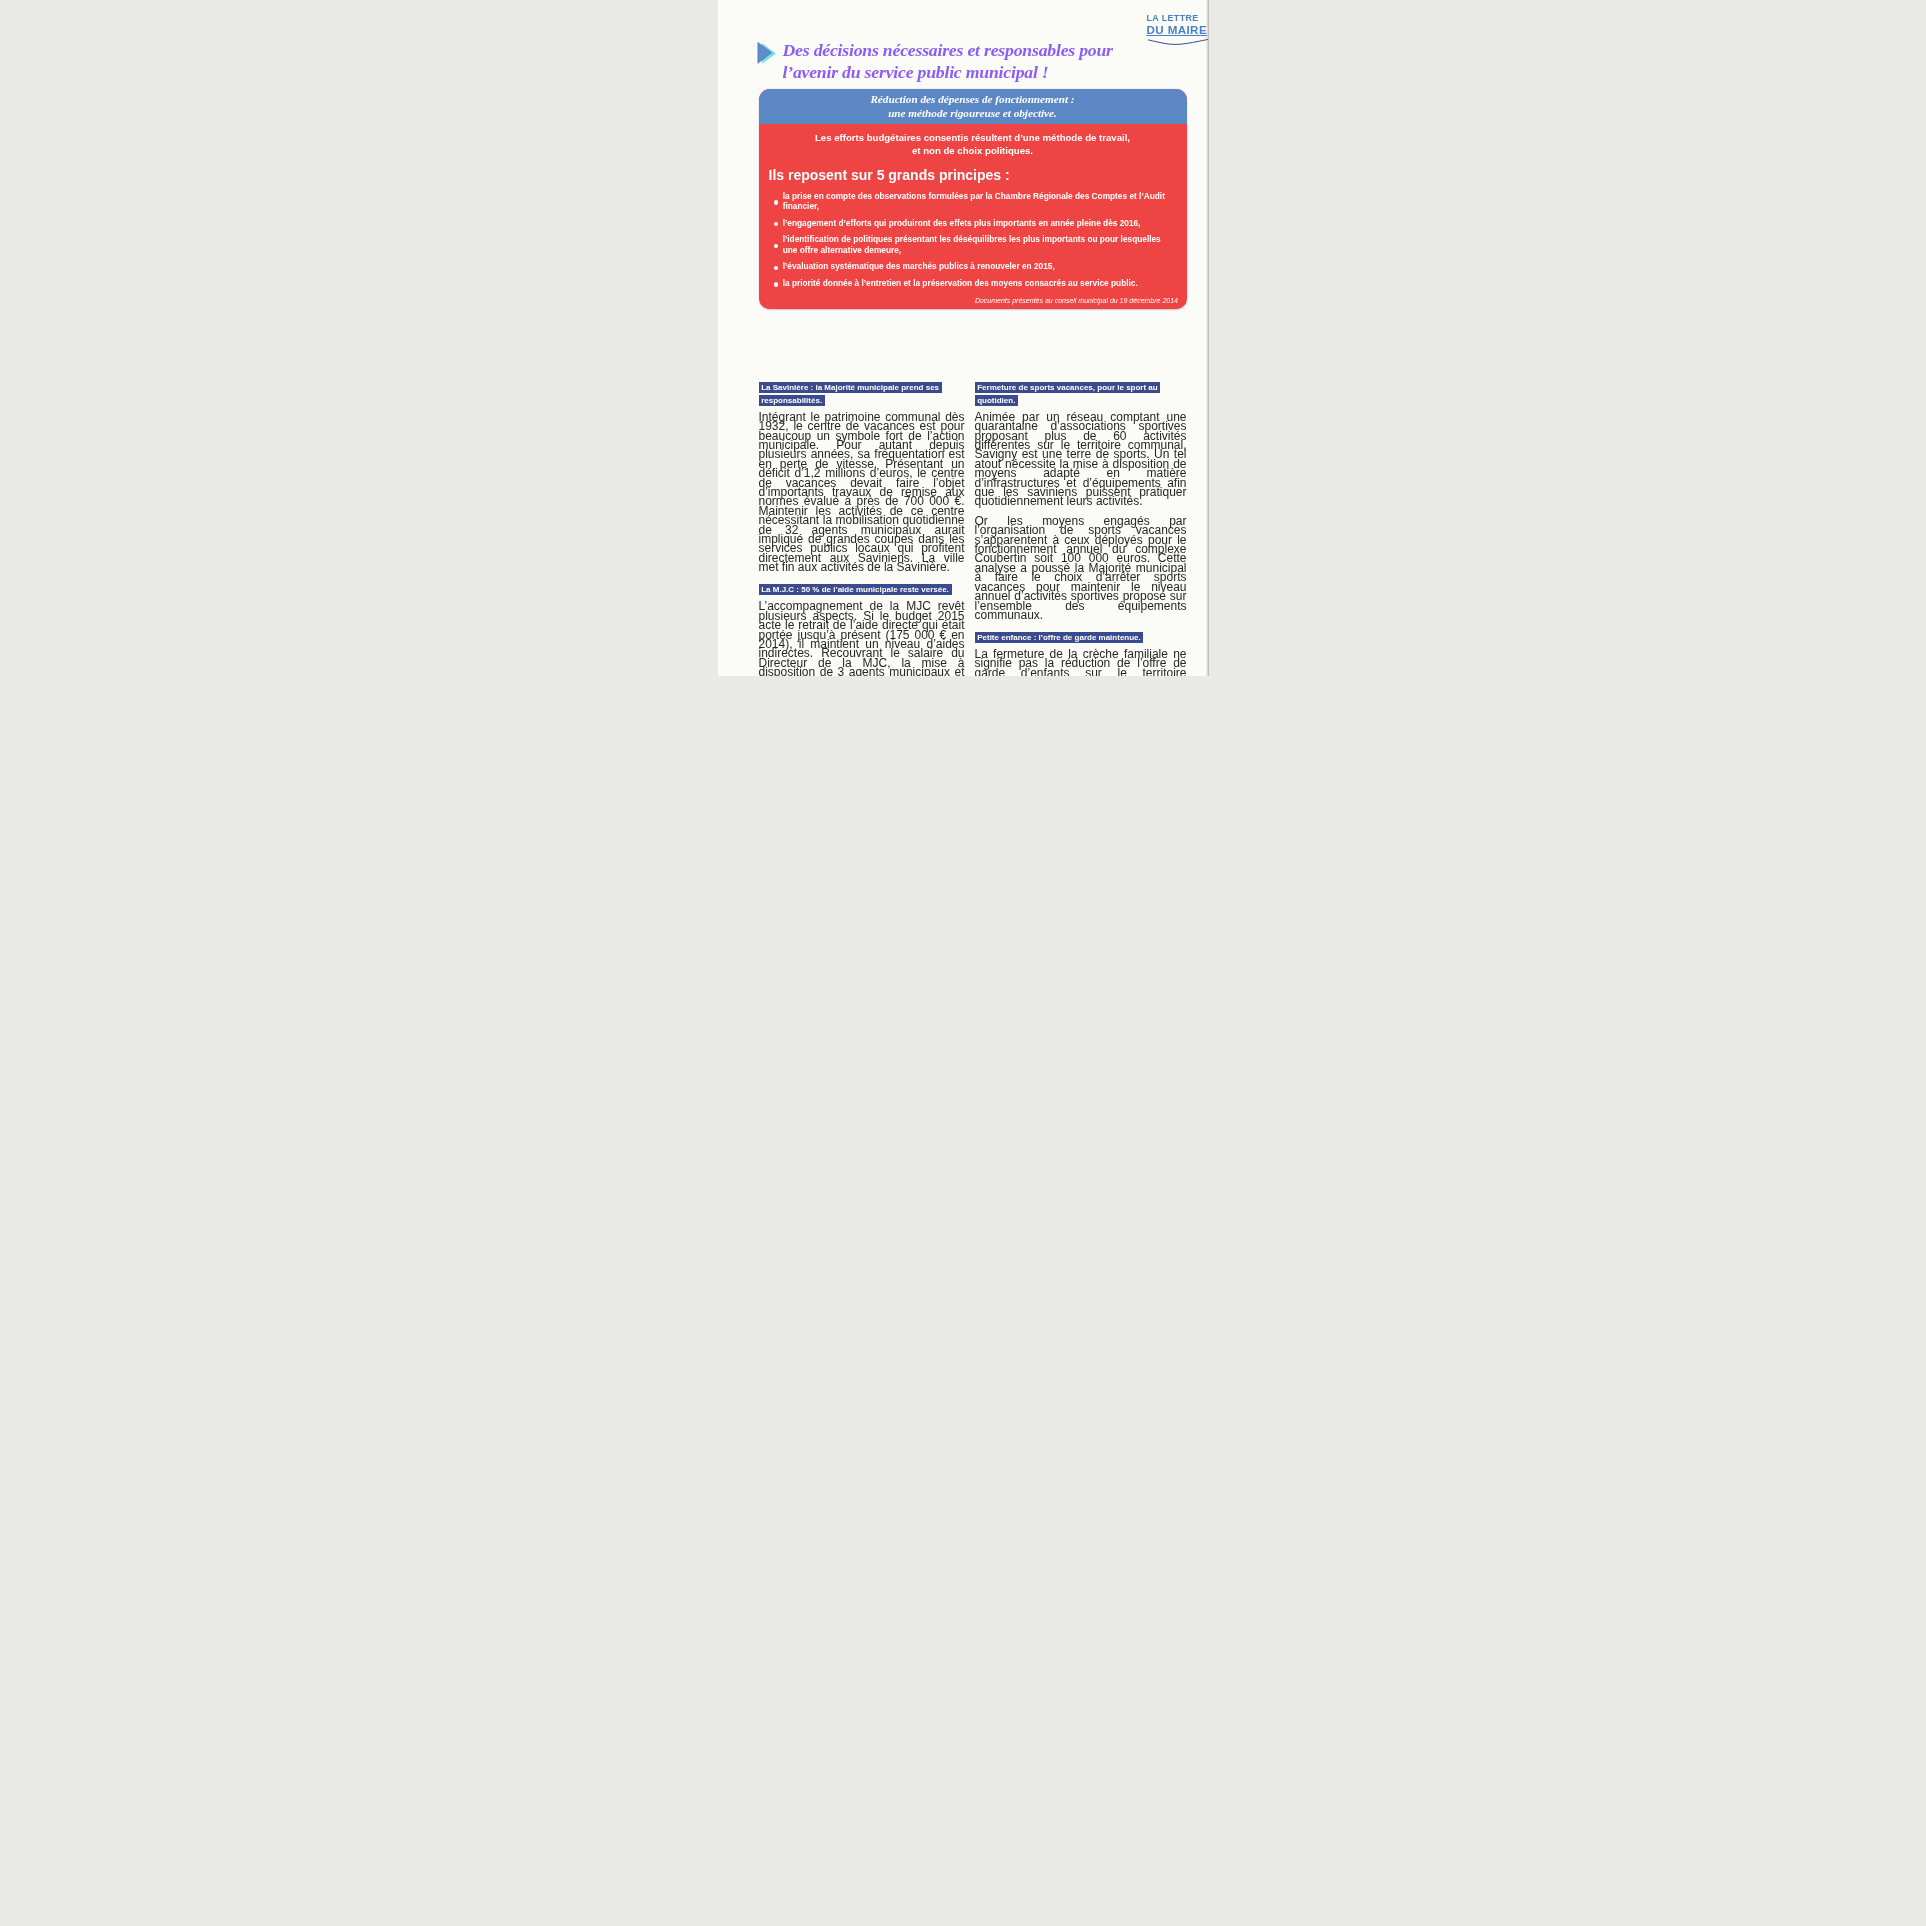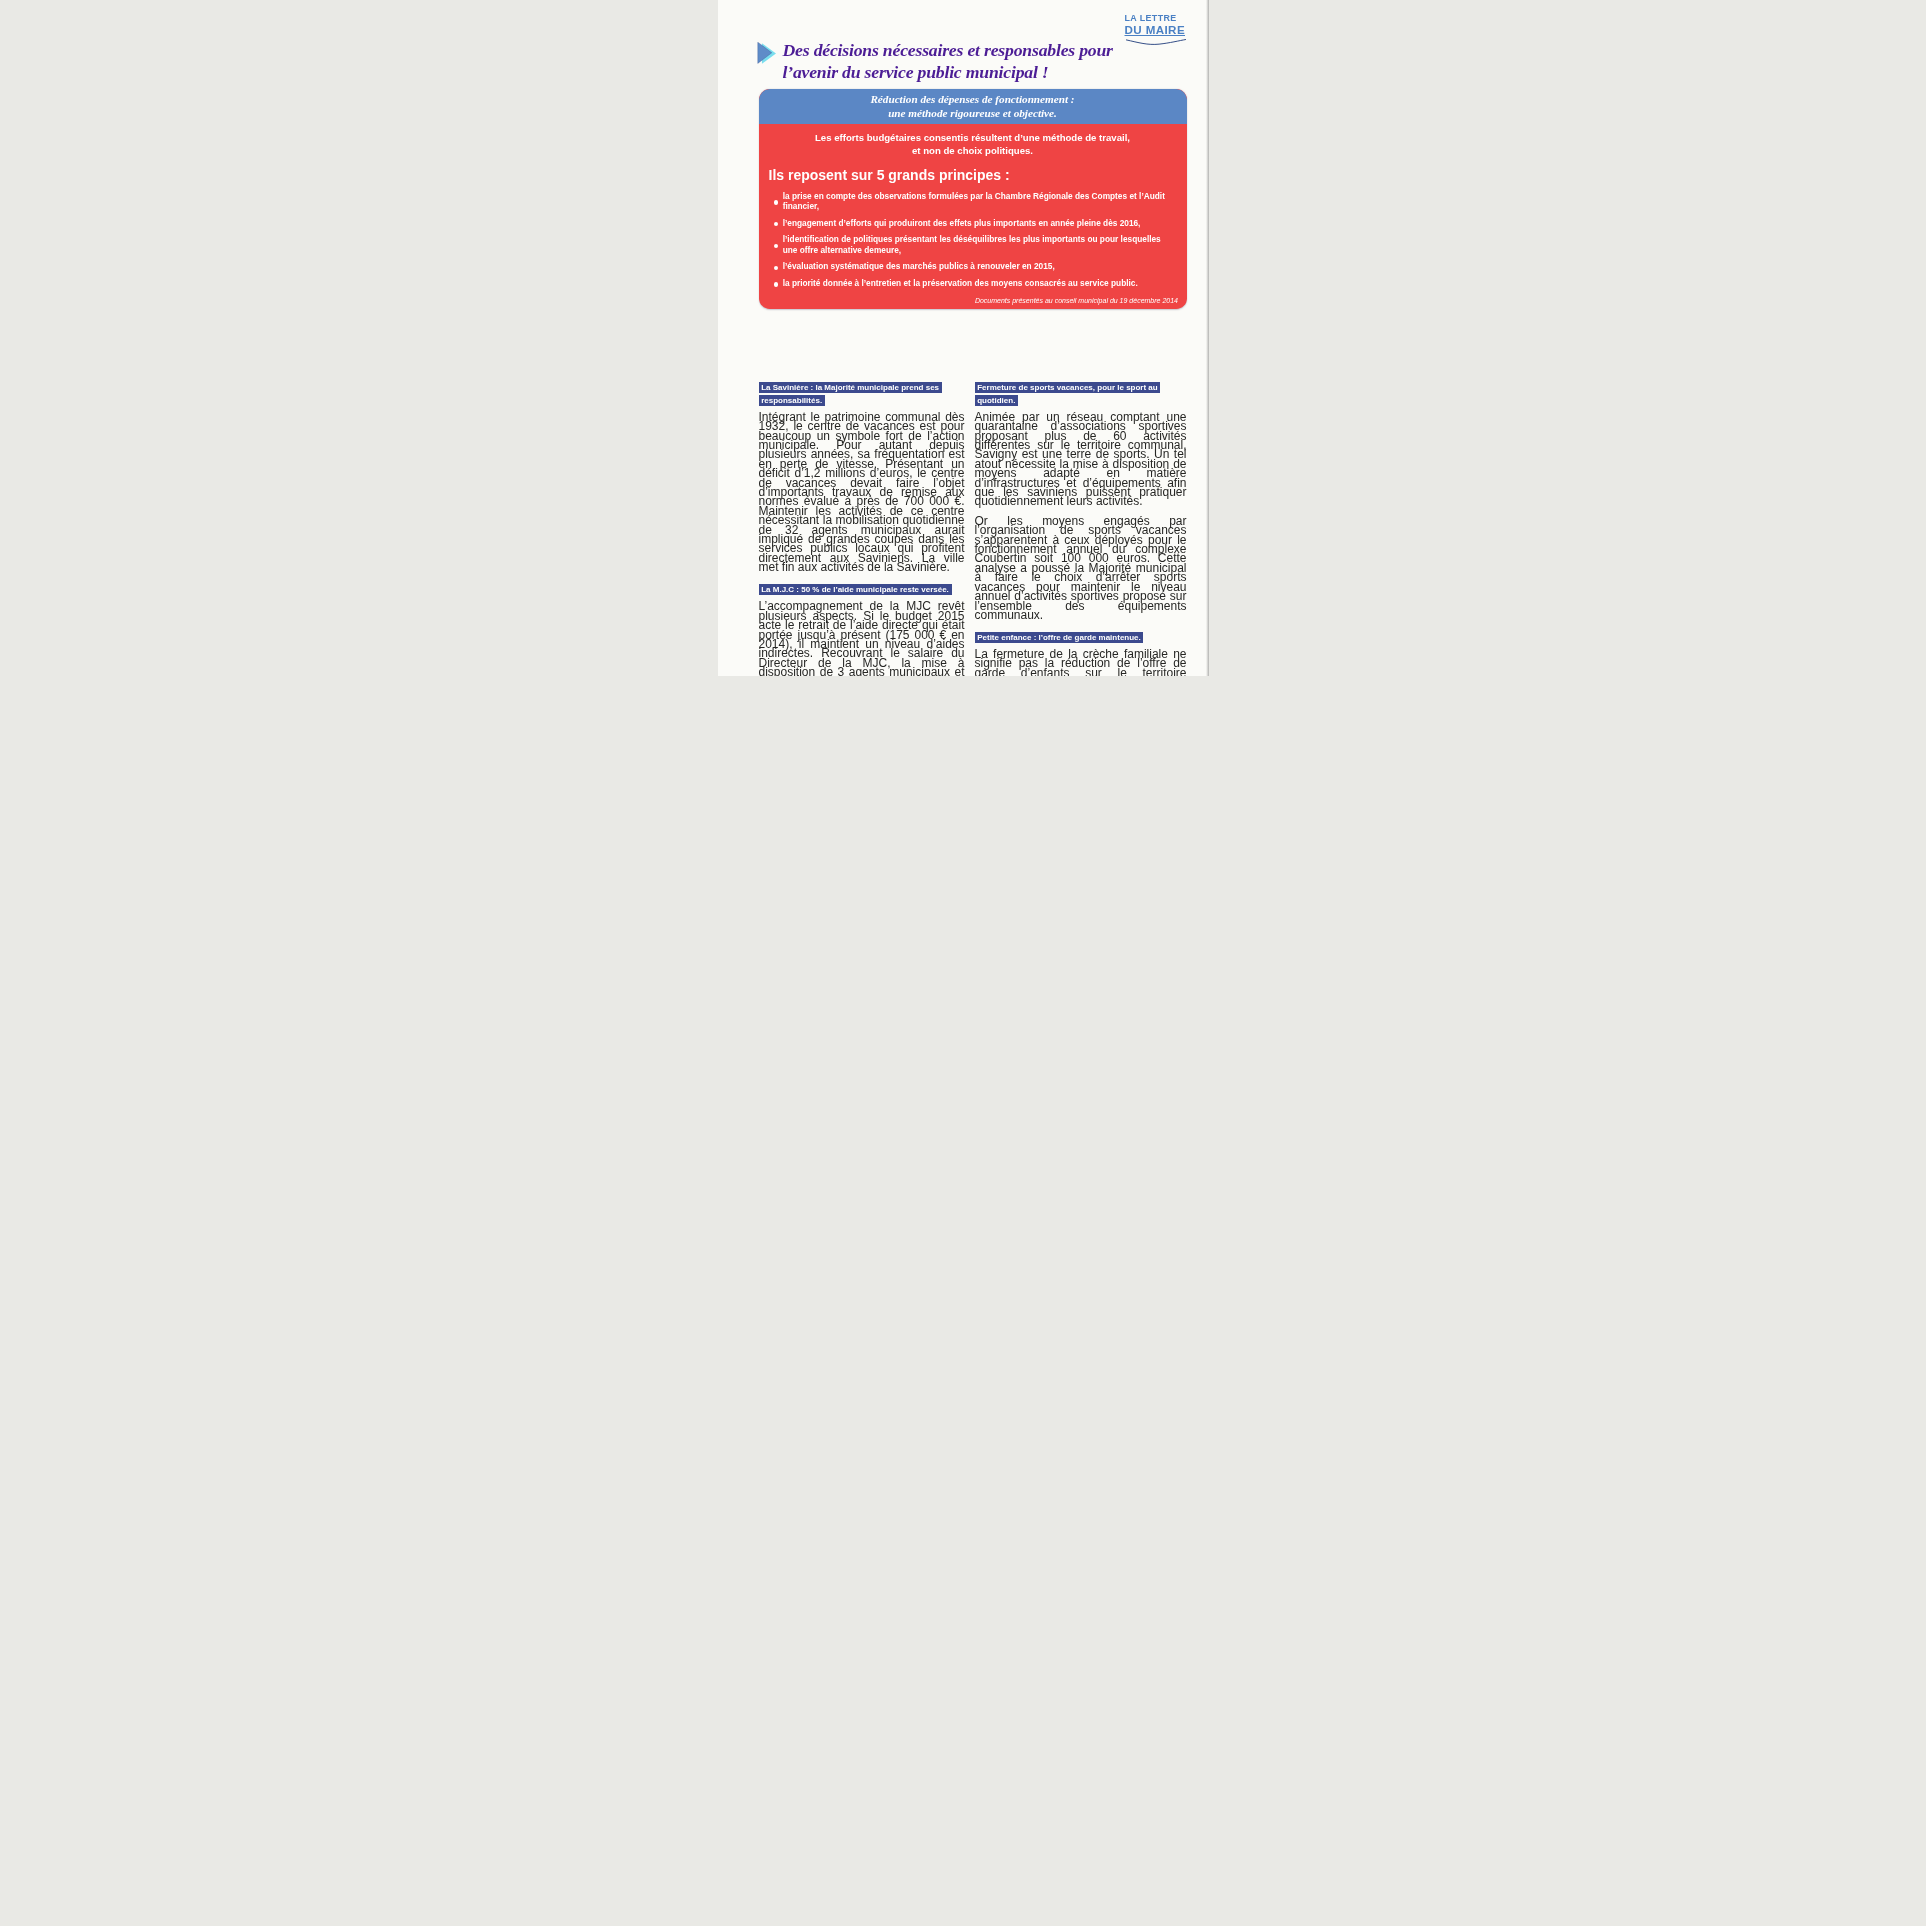--- a/index.html
+++ b/index.html
@@ -9,30 +9,30 @@
     margin:0 auto;
     background:#fbfbf8;
     overflow:hidden;
     font-family:"Liberation Sans", sans-serif;
   }
   .scan-edge{
     position:absolute;right:0;top:0;width:2.7px;height:100%;
     background:linear-gradient(to right,rgba(0,0,0,0),rgba(90,90,90,.45));
   }
   
-  .masthead{position:absolute;left:407px;top:14px;width:67px;color:#4a80c4;}
+  .masthead{position:absolute;left:429px;top:14px;width:67px;color:#4a80c4;}
   .masthead .l1{font-size:8.9px;font-weight:700;letter-spacing:0.4px;line-height:9.2px;}
   .masthead .l2{font-size:11.6px;font-weight:700;letter-spacing:0.4px;line-height:12px;margin-top:0.8px;text-decoration:underline;}
   .masthead svg{display:block;margin-top:1.5px;}
   
   .article-head{position:absolute;display:flex;align-items:flex-start;}
   .article-head .chev{flex:0 0 auto;margin-right:7px;margin-top:1.5px;}
   .article-head .t{
     font-family:"Liberation Serif", serif;font-style:italic;font-weight:700;
-    font-size:17.7px;line-height:21.6px;color:#4c1d95;letter-spacing:-0.2px;white-space:nowrap;
+    font-size:17.7px;line-height:21.6px;color:#8b5cf6;letter-spacing:-0.2px;white-space:nowrap;
   }
   #head1{left:39px;top:40px;}
   #head2{left:39px;top:330px;}
   
   .panel{
     position:absolute;left:41px;top:89px;width:428px;height:220px;
     background:#ef4444;border-radius:10.8px;overflow:hidden;
     box-shadow:0 0.8px 1.5px rgba(40,40,80,.25);
   }
   .panel .band{

